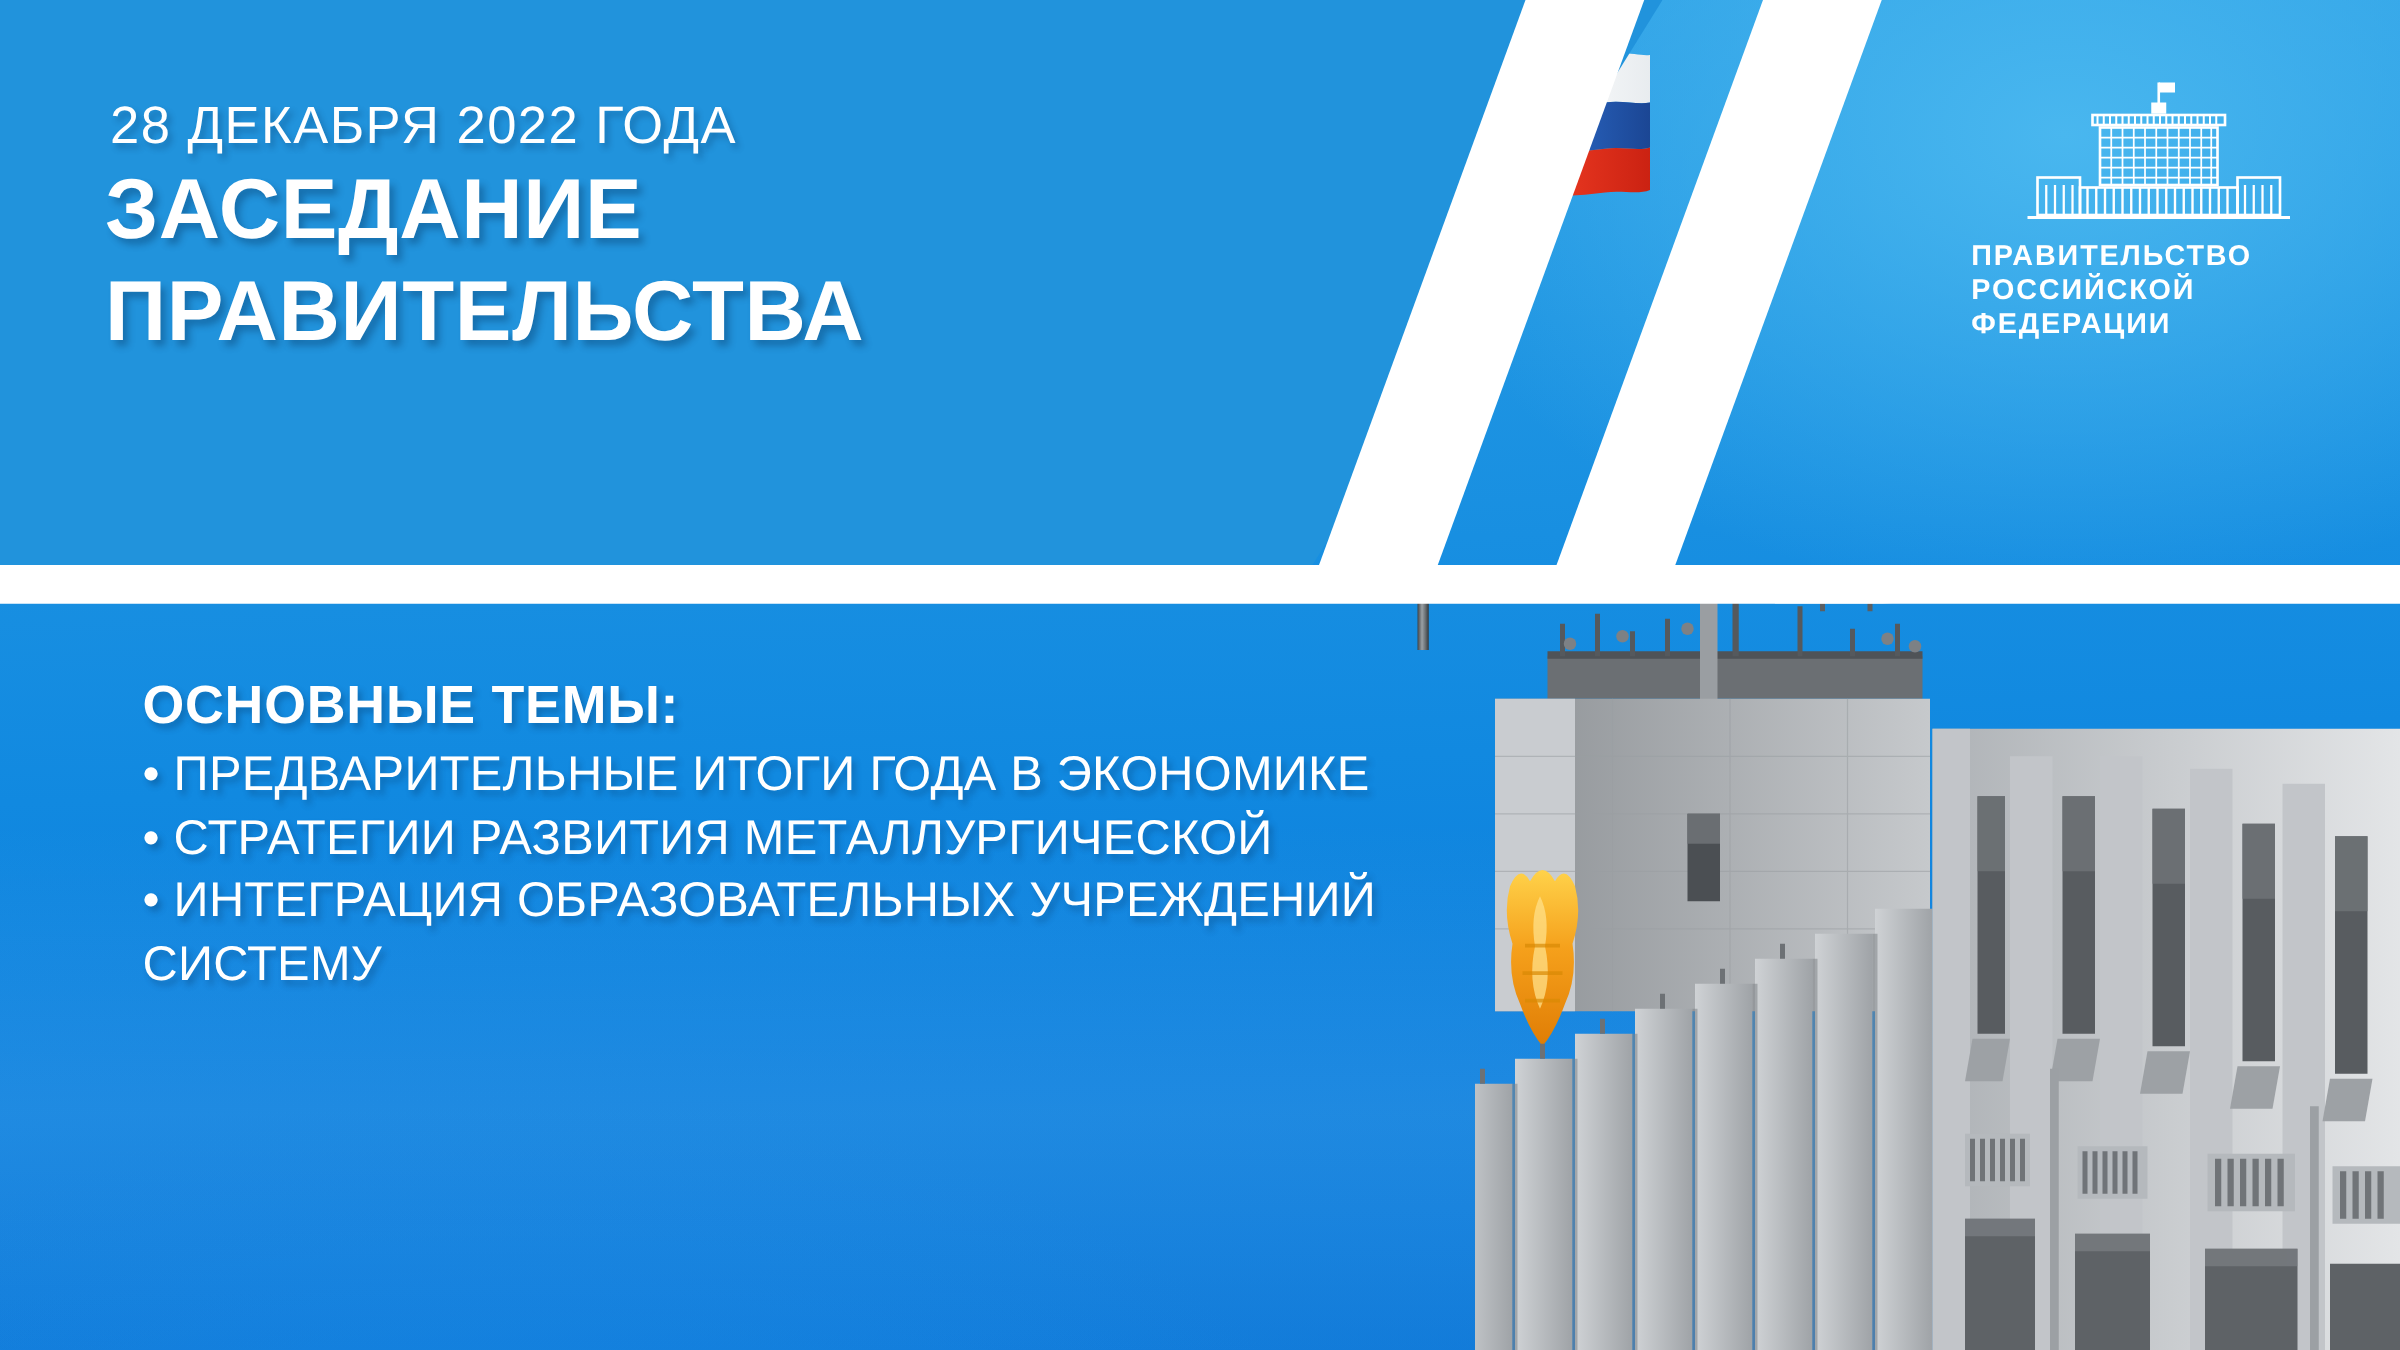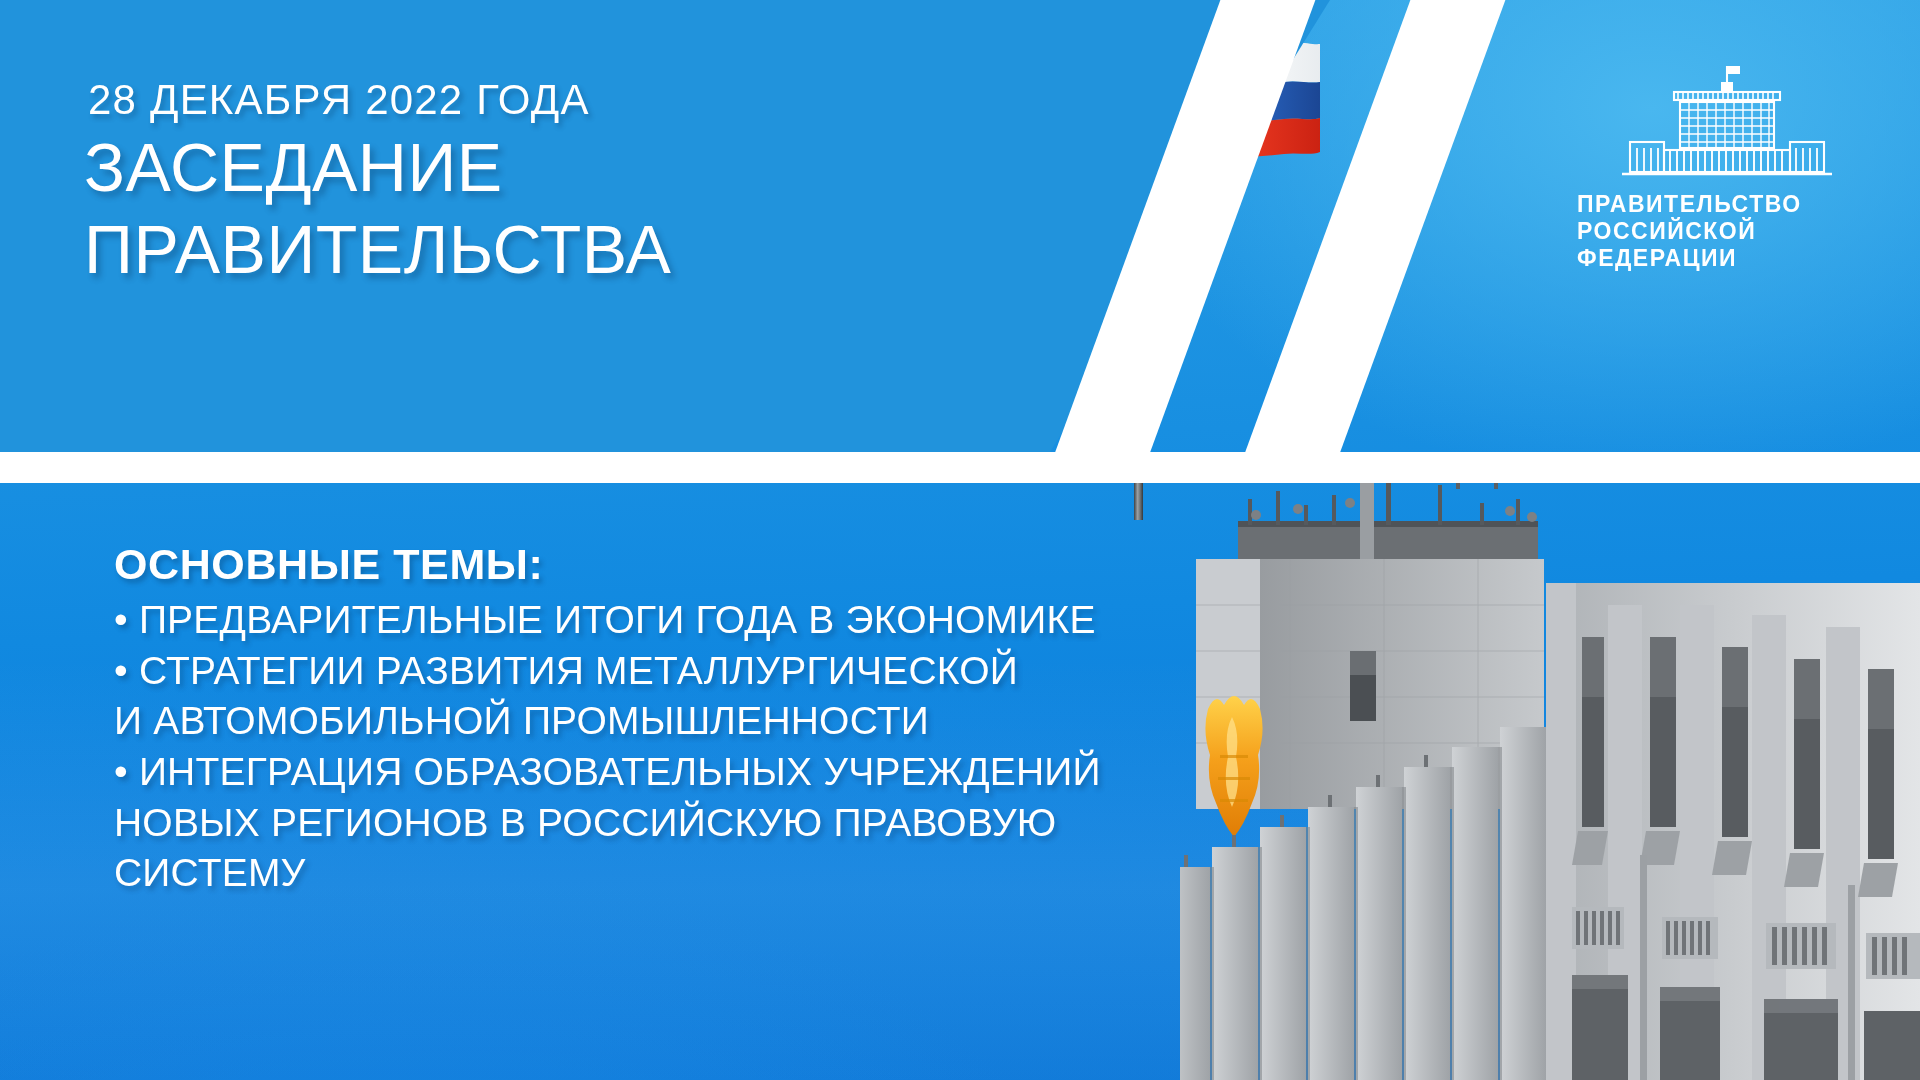--- a/index.html
+++ b/index.html
@@ -59,21 +59,21 @@
   
   .date{
     position:absolute;left:88px;top:76px;
     font-size:42px;font-weight:400;letter-spacing:1.2px;
     color:#ffffff;white-space:nowrap;
     text-shadow:3px 4px 5px rgba(0,40,80,.30);
     text-align:center;
   }
   .title{
     position:absolute;left:84px;top:133px;
-    font-size:68px;font-weight:400;line-height:1.0;
+    font-size:68px;font-weight:700;line-height:1.0;
     color:#ffffff;white-space:nowrap;
     letter-spacing:0.5px;
     text-shadow:4px 5px 6px rgba(0,40,80,.33);
   }
   .title .l2{display:block;margin-top:14px;text-align:center;}
 
   
   .logo{
     position:absolute;left:1577px;top:62px;width:300px;
     text-align:left;
@@ -468,19 +468,17 @@
       <span>ПРАВИТЕЛЬСТВО</span>
       <span>РОССИЙСКОЙ</span>
       <span>ФЕДЕРАЦИИ</span>
     </div>
   </div>
 
   <div class="topics">
     <div class="topics-head">ОСНОВНЫЕ ТЕМЫ:</div>
     <div class="topic-line">• ПРЕДВАРИТЕЛЬНЫЕ ИТОГИ ГОДА В ЭКОНОМИКЕ</div>
     <div class="topic-line">• СТРАТЕГИИ РАЗВИТИЯ МЕТАЛЛУРГИЧЕСКОЙ</div>
-    <div class="topic-line">И АВТОМОБИЛЬНОЙ ПРОМЫШЛЕННОСТИ</div>
     <div class="topic-line">• ИНТЕГРАЦИЯ ОБРАЗОВАТЕЛЬНЫХ УЧРЕЖДЕНИЙ</div>
-    <div class="topic-line">НОВЫХ РЕГИОНОВ В РОССИЙСКУЮ ПРАВОВУЮ</div>
     <div class="topic-line">СИСТЕМУ</div>
   </div>
 
 </div>
 
 </body></html>

